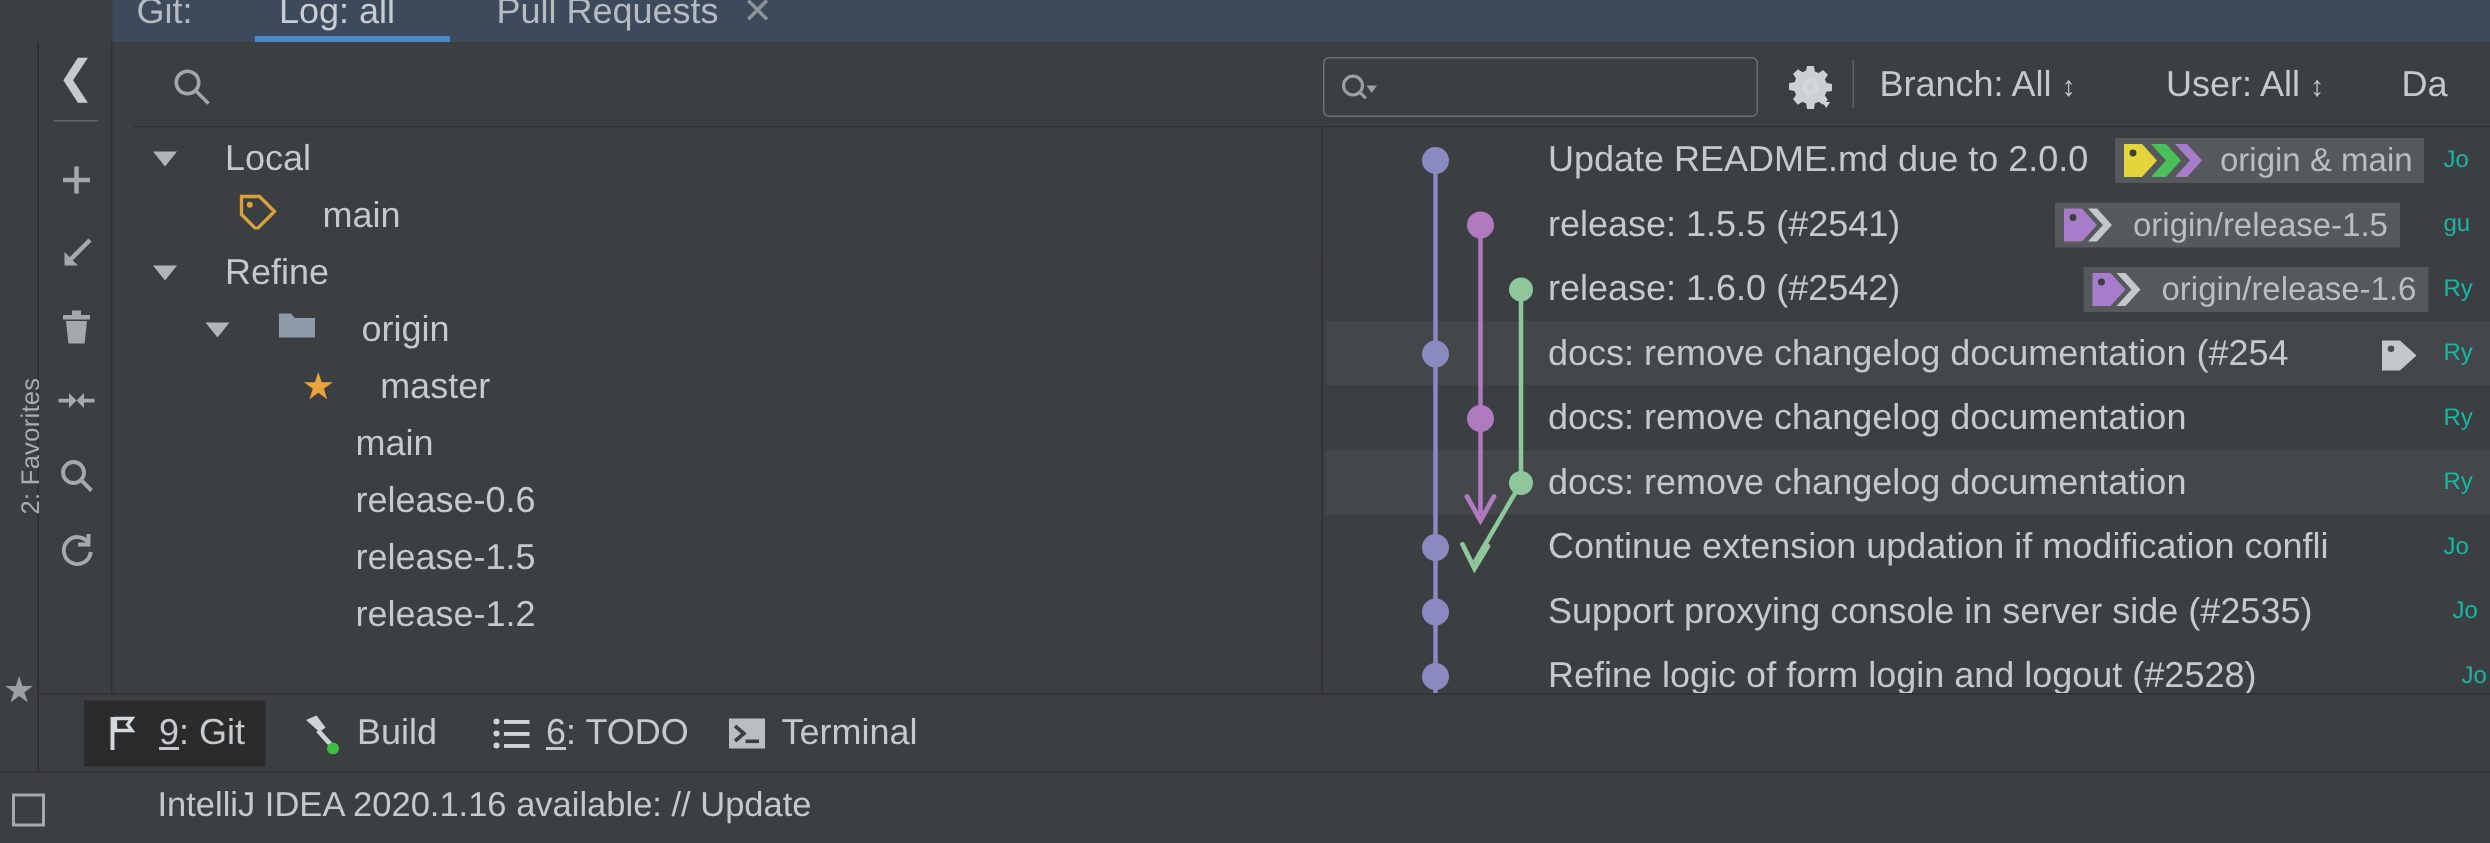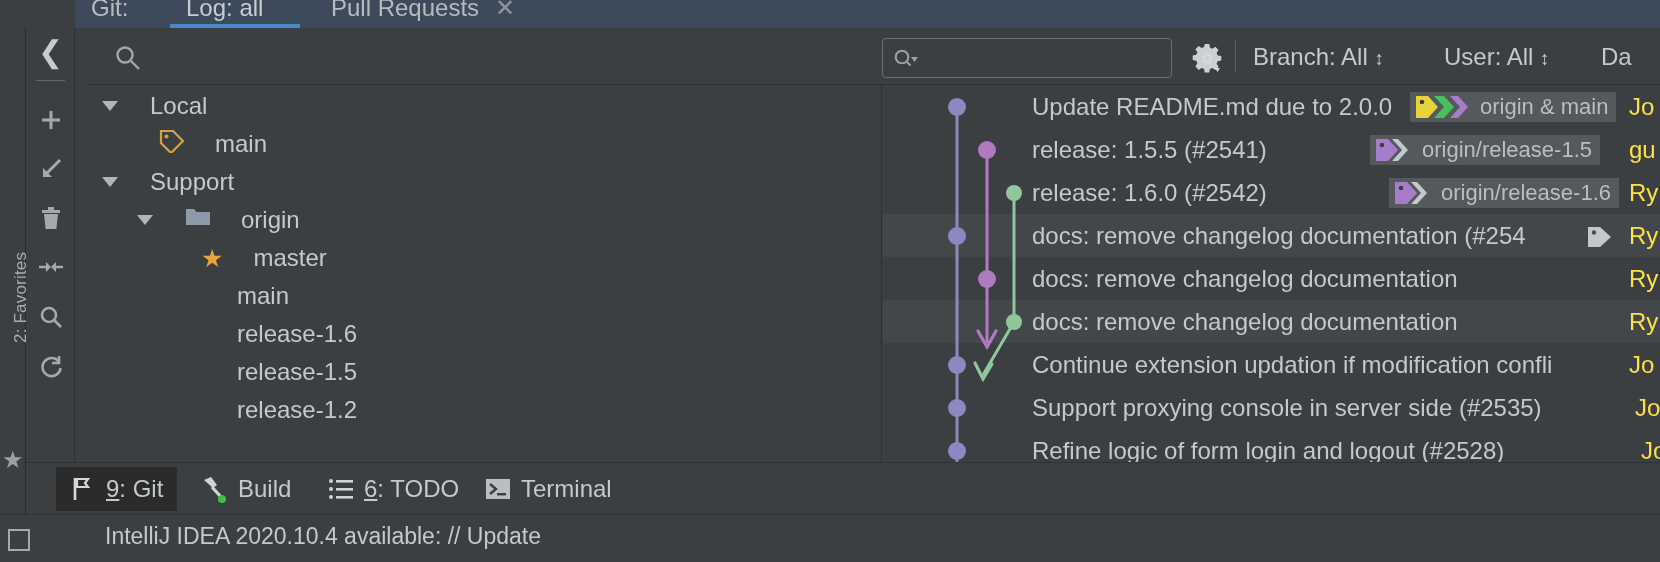--- a/index.html
+++ b/index.html
@@ -129,21 +129,21 @@
     position:absolute; left:0; width:791px; height:43px;
   }
   .logrow.stripe{ background:#434749; }
   .logrow.plain { background:#3c3f41; }
   .subj{
     position:absolute; left:149px; top:0; height:43px; line-height:43px;
     font-size:24px; color:#c4c9cd; white-space:nowrap;
   }
   .author{
     position:absolute; top:0; height:43px; line-height:43px;
-    font-size:24px; color:#fde047; white-space:nowrap;
+    font-size:16px; color:#14b8a6; white-space:nowrap;
   }
   .refbadge{
     position:absolute; top:7px; height:30px; line-height:30px;
     background:#55595b; padding:0 8px 0 4px;
     display:flex; align-items:center; white-space:nowrap;
     font-size:22px; color:#b9bec2;
   }
   .refbadge .reflbl{ margin-left:6px; }
   .bare-tag{ position:absolute; top:11px; }
 
@@ -298,21 +298,21 @@
           <svg width="26" height="24" viewBox="0 0 26 24">
               <path d="M2 2h12l10 10-12 12L2 14z" fill="none" stroke="#d9a13b" stroke-width="2.2"></path>
               <circle cx="7.5" cy="7.5" r="2" fill="#d9a13b"></circle>
             </svg>
         </span>
         <span class="tree-label">main</span>
       </div>
 
       <div class="tree-item" style="left:13px; top:78px">
         <span class="tri"></span>
-        <span class="tree-label">Support</span>
+        <span class="tree-label">Refine</span>
       </div>
 
       <div class="tree-item" style="left:48px; top:116px">
         <span class="tri"></span>
         <span class="foldericon">
           <svg width="26" height="22" viewBox="0 0 26 22">
               <path d="M1 3h8l2.5 3H25v13H1z" fill="#8d9aa7"></path>
             </svg>
         </span>
         <span class="tree-label">origin</span>
@@ -320,21 +320,21 @@
 
       <div class="tree-item" style="left:112px; top:154px">
         <span class="staricon">★</span>
         <span class="tree-label">master</span>
       </div>
 
       <div class="tree-item" style="left:148px; top:192px">
         <span class="tree-label">main</span>
       </div>
       <div class="tree-item" style="left:148px; top:230px">
-        <span class="tree-label">release-1.6</span>
+        <span class="tree-label">release-0.6</span>
       </div>
       <div class="tree-item" style="left:148px; top:268px">
         <span class="tree-label">release-1.5</span>
       </div>
       <div class="tree-item" style="left:148px; top:306px">
         <span class="tree-label">release-1.2</span>
       </div>
     </div>
 
     <div class="logpane">
@@ -470,16 +470,16 @@
           <path d="M5 7l6 5-6 5" stroke="#3c3f41" stroke-width="2.4" fill="none"></path>
           <rect x="12" y="16" width="9" height="2.4" fill="#3c3f41"></rect>
         </svg>
       </span>
       <span>Terminal</span>
     </div>
   </div>
 
   <div class="statusbar">
     <div class="status-check"></div>
-    <div class="status-text">IntelliJ IDEA 2020.10.4 available: // Update</div>
+    <div class="status-text">IntelliJ IDEA 2020.1.16 available: // Update</div>
   </div>
 
 </div>
 
 </body></html>

